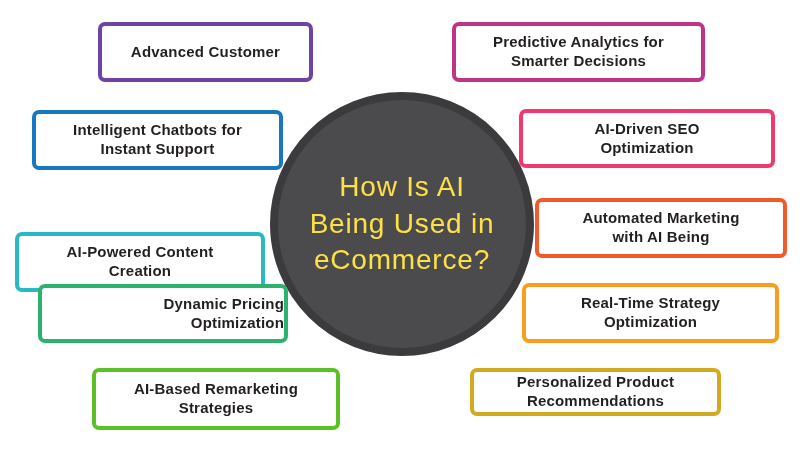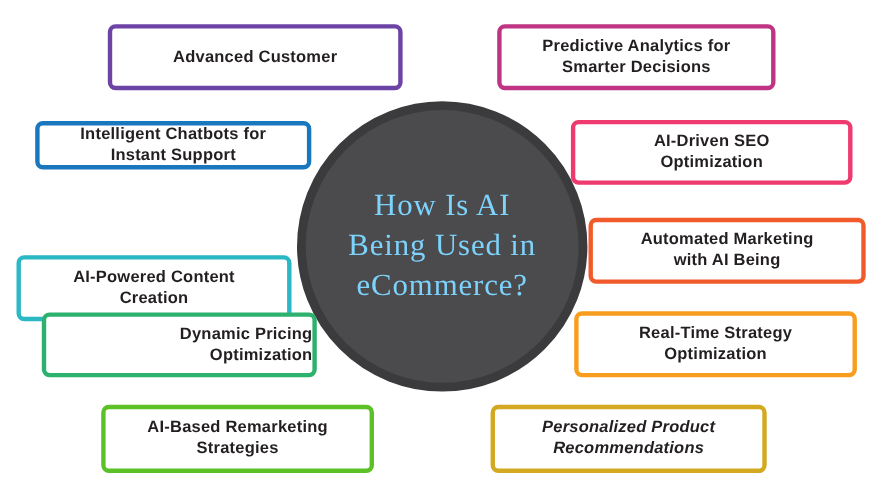--- a/index.html
+++ b/index.html
@@ -24,27 +24,26 @@
     box-sizing: border-box;
     border-radius: 50%;
     background: #4b4b4d;
     border: 8px solid #3b3b3d;
     display: flex;
     align-items: center;
     justify-content: center;
     z-index: 1;
   }
   .center-title {
-    color: #7dd3fc;
+    color: #fde047;
     font-size: 28px;
     line-height: 1.3;
     letter-spacing: 0.8px;
     font-weight: 400;
     text-align: center;
-    font-family: Liberation Serif, serif;
   }
   .center-title span { display: block; }
   .topic-box {
     position: absolute;
     box-sizing: border-box;
     background: #ffffff;
     border: 4px solid #888;
     border-radius: 7px;
     display: flex;
     flex-direction: column;
@@ -69,25 +68,25 @@
 <div class="canvas">
 
   <div class="center-circle" style="background-color: rgb(75, 75, 77);">
     <div class="center-title">
       <span>How Is AI</span>
       <span>Being Used in</span>
       <span>eCommerce?</span>
     </div>
   </div>
 
-  <div class="topic-box" style="left: 98px; top: 22px; width: 268px; height: 60px; border-color: rgb(109, 67, 166);">
+  <div class="topic-box" style="left: 98px; top: 22px; width: 215px; height: 60px; border-color: rgb(109, 67, 166);">
     <span class="line">Advanced Customer</span>
   </div>
 
-  <div class="topic-box" style="left: 32px; top: 110px; width: 251px; height: 44px; border-color: rgb(24, 119, 189);">
+  <div class="topic-box" style="left: 32px; top: 110px; width: 251px; height: 60px; border-color: rgb(24, 119, 189);">
     <span class="line">Intelligent Chatbots for</span>
     <span class="line">Instant Support</span>
   </div>
 
   <div class="topic-box" style="left: 15px; top: 196px; width: 250px; height: 60px; border-color: rgb(43, 184, 197); margin-top: 36px;">
     <span class="line">AI-Powered Content</span>
     <span class="line">Creation</span>
   </div>
 
   <div class="topic-box" style="left: 38px; top: 284px; width: 250px; height: 59px; border-color: rgb(45, 177, 110); align-items: flex-end;">
@@ -113,18 +112,18 @@
   <div class="topic-box" style="left: 535px; top: 198px; width: 252px; height: 60px; border-color: rgb(241, 91, 43);">
     <span class="line">Automated Marketing</span>
     <span class="line">with AI Being</span>
   </div>
 
   <div class="topic-box" style="left: 522px; top: 283px; width: 257px; height: 60px; border-color: rgb(248, 157, 30);">
     <span class="line">Real-Time Strategy</span>
     <span class="line">Optimization</span>
   </div>
 
-  <div class="topic-box" style="left: 446px; top: 368px; width: 251px; height: 62px; border-color: rgb(211, 169, 34); font-style: italic;">
+  <div class="topic-box" style="left: 470px; top: 368px; width: 251px; height: 48px; border-color: rgb(211, 169, 34);">
     <span class="line">Personalized Product</span>
     <span class="line">Recommendations</span>
   </div>
 
 </div>
 
 </body></html>

